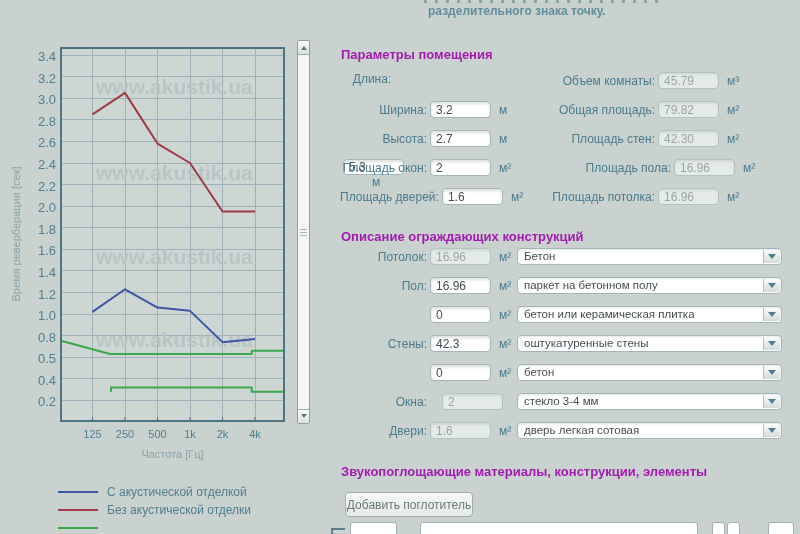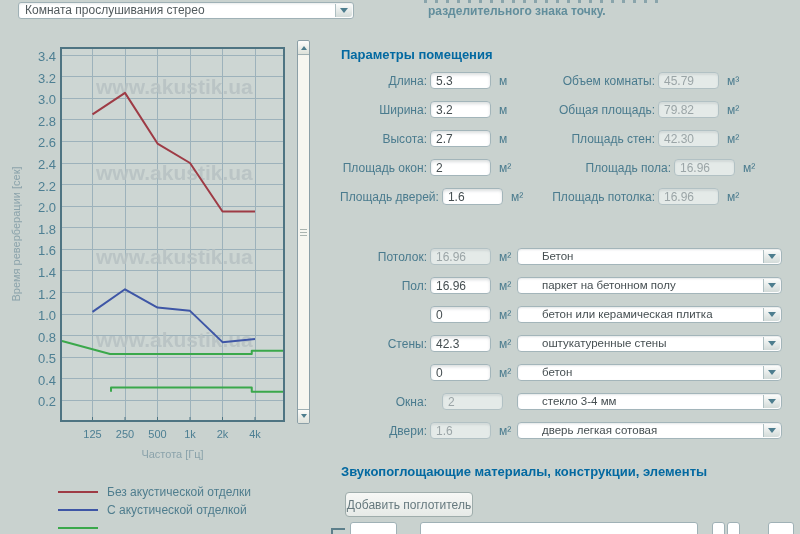--- a/index.html
+++ b/index.html
@@ -15,33 +15,33 @@
     height:17px; padding:0 5px; outline:none;
   }
   .tbox:disabled, .tbox.disabled {
     background:#e4eae8; color:#9ba5a7; box-shadow: inset 0 2px 2px rgba(60,80,85,.10);
     border-color:#b2c1c4;
   }
   .select {
     position:relative; background:#fff; border:1px solid #a3b5ba; border-radius:4px;
     box-shadow: inset 0 1px 2px rgba(60,80,85,.14);
     font-size:11.5px; color:#454e51; height:17px; line-height:15px;
-    padding:0 22px 0 24px; white-space:nowrap; overflow:hidden;
+    padding:0 22px 0 6px; white-space:nowrap; overflow:hidden;
   }
   .arrowbtn {
     position:absolute; right:1px; top:1px; bottom:1px; width:17px;
     border-left:1px solid #aebfc2; border-radius:0 3px 3px 0;
     background:linear-gradient(#fbfcfb,#d3dbd9);
     display:flex; align-items:center; justify-content:center;
   }
   .tri-down { width:0; height:0; border:4px solid transparent; border-top:5px solid #4d7d8e; margin-top:4px; }
   .tri-up-s { width:0; height:0; border:3px solid transparent; border-bottom:4px solid #4d7d8e; margin-bottom:2px;}
   .tri-dn-s { width:0; height:0; border:3px solid transparent; border-top:4px solid #4d7d8e; margin-top:2px;}
 
-  .h1 { font-size:13px; font-weight:bold; color:#0369a1; }
+  .h1 { font-size:13px; font-weight:bold; color:#a21caf; }
 
   
   #room-combo { position:absolute; left:18px; top:2px; width:336px; height:17px;
     background:#fff; border:1px solid #9fb1b6; border-radius:3px;
     font-size:12px; color:#515a5d; line-height:15px; padding:0 24px 0 6px;
     box-shadow: inset 0 1px 2px rgba(60,80,85,.12); white-space:nowrap; overflow:hidden; }
   #note-cut { position:absolute; left:424px; top:0; width:242px; height:3px; opacity:.75;
     background:repeating-linear-gradient(90deg,#74959f 0 3px,transparent 3px 11px); }
   #note-line { position:absolute; left:428px; top:4px; font-size:12px; font-weight:bold; color:#628e9c; }
 
@@ -93,26 +93,20 @@
   
   #cut-corner { position:absolute; left:331px; top:528px; width:14px; height:6px;
     border-top:2px solid #5c7f8b; border-left:2px solid #5c7f8b; }
   .cutbox { position:absolute; top:522px; background:#fff; border:1px solid #9fb1b6; border-radius:3px; height:16px; }
 </style>
 </head>
 <body>
 
 <div id="app">
 
-  <div id="room-combo">
-    <span>Комната прослушивания стерео</span>
-    <span class="arrowbtn">
-      <span class="tri-down"></span>
-    </span>
-  </div>
 
   <div id="note-cut"></div>
   <div id="note-line">разделительного знака точку.</div>
 
   <div id="chart">
     <div id="yaxis-title">Время реверберации [сек]</div>
     <div id="yticks">
         <div class="ytick" style="left: 30px; top: 49.0935px;">3.4</div>
         <div class="ytick" style="left: 30px; top: 70.6763px;">3.2</div>
         <div class="ytick" style="left: 30px; top: 92.259px;">3.0</div>
@@ -189,36 +183,36 @@
       <div id="sthumb">
         <span id="sgrip"></span>
       </div>
       <div class="sbtn" id="sbtn-dn">
         <span class="tri-dn-s"></span>
       </div>
     </div>
 
     <div id="legend">
         <div class="leg-row">
+          <span class="leg-swatch" style="background: rgb(62, 86, 166);"></span>
+          <span class="leg-txt">С акустической отделкой</span>
+        </div>
+        <div class="leg-row">
           <span class="leg-swatch" style="background: rgb(158, 59, 69);"></span>
           <span class="leg-txt">Без акустической отделки</span>
         </div>
         <div class="leg-row">
-          <span class="leg-swatch" style="background: rgb(62, 86, 166);"></span>
-          <span class="leg-txt">С акустической отделкой</span>
-        </div>
-        <div class="leg-row">
           <span class="leg-swatch" style="background: rgb(58, 168, 75);"></span>
         </div>
       </div>
   </div>
 
   <div id="sec1-title" class="h1">Параметры помещения</div>
   <div id="params-left">
-      <div class="frow" style="top: 0px; left: 0px;">
+      <div class="frow" style="top: 0px; left: 0px; flex-direction: column;">
         <span class="flabel" style="flex: 0 0 87px;">Длина:</span>
         <input class="tbox finput" type="text" value="5.3" style="">
         <span class="funit">м</span>
       </div>
       <div class="frow" style="top: 29px; left: 0px; align-items: center;">
         <span class="flabel" style="flex: 0 0 87px;">Ширина:</span>
         <input class="tbox finput" type="text" value="3.2" style="">
         <span class="funit">м</span>
       </div>
       <div class="frow" style="top: 58px; left: 0px;">
@@ -258,20 +252,21 @@
         <input class="tbox finput" type="text" disabled="" value="16.96" style="">
         <span class="funit">м²</span>
       </div>
       <div class="frow" style="top: 116px; left: 0px;">
         <span class="flabel" style="flex: 0 0 115px;">Площадь потолка:</span>
         <input class="tbox finput" type="text" disabled="" value="16.96" style="">
         <span class="funit">м²</span>
       </div>
     </div>
 
+  <div id="sec2-title" class="h1">Описание ограждающих конструкций</div>
   <div id="constr-rows">
       <div class="frow" style="top: 0px; left: 0px; width: 444px;">
         <span class="flabel" style="flex: 0 0 87px;">Потолок:</span>
         <input class="tbox finput" type="text" disabled="" value="16.96" style="">
         <span class="funit">м²</span>
         <div class="select mselect"><span>Бетон</span><span class="arrowbtn">
             <span class="tri-down"></span>
           </span></div>
       </div>
       <div class="frow" style="top: 29px; left: 0px; width: 444px;">

